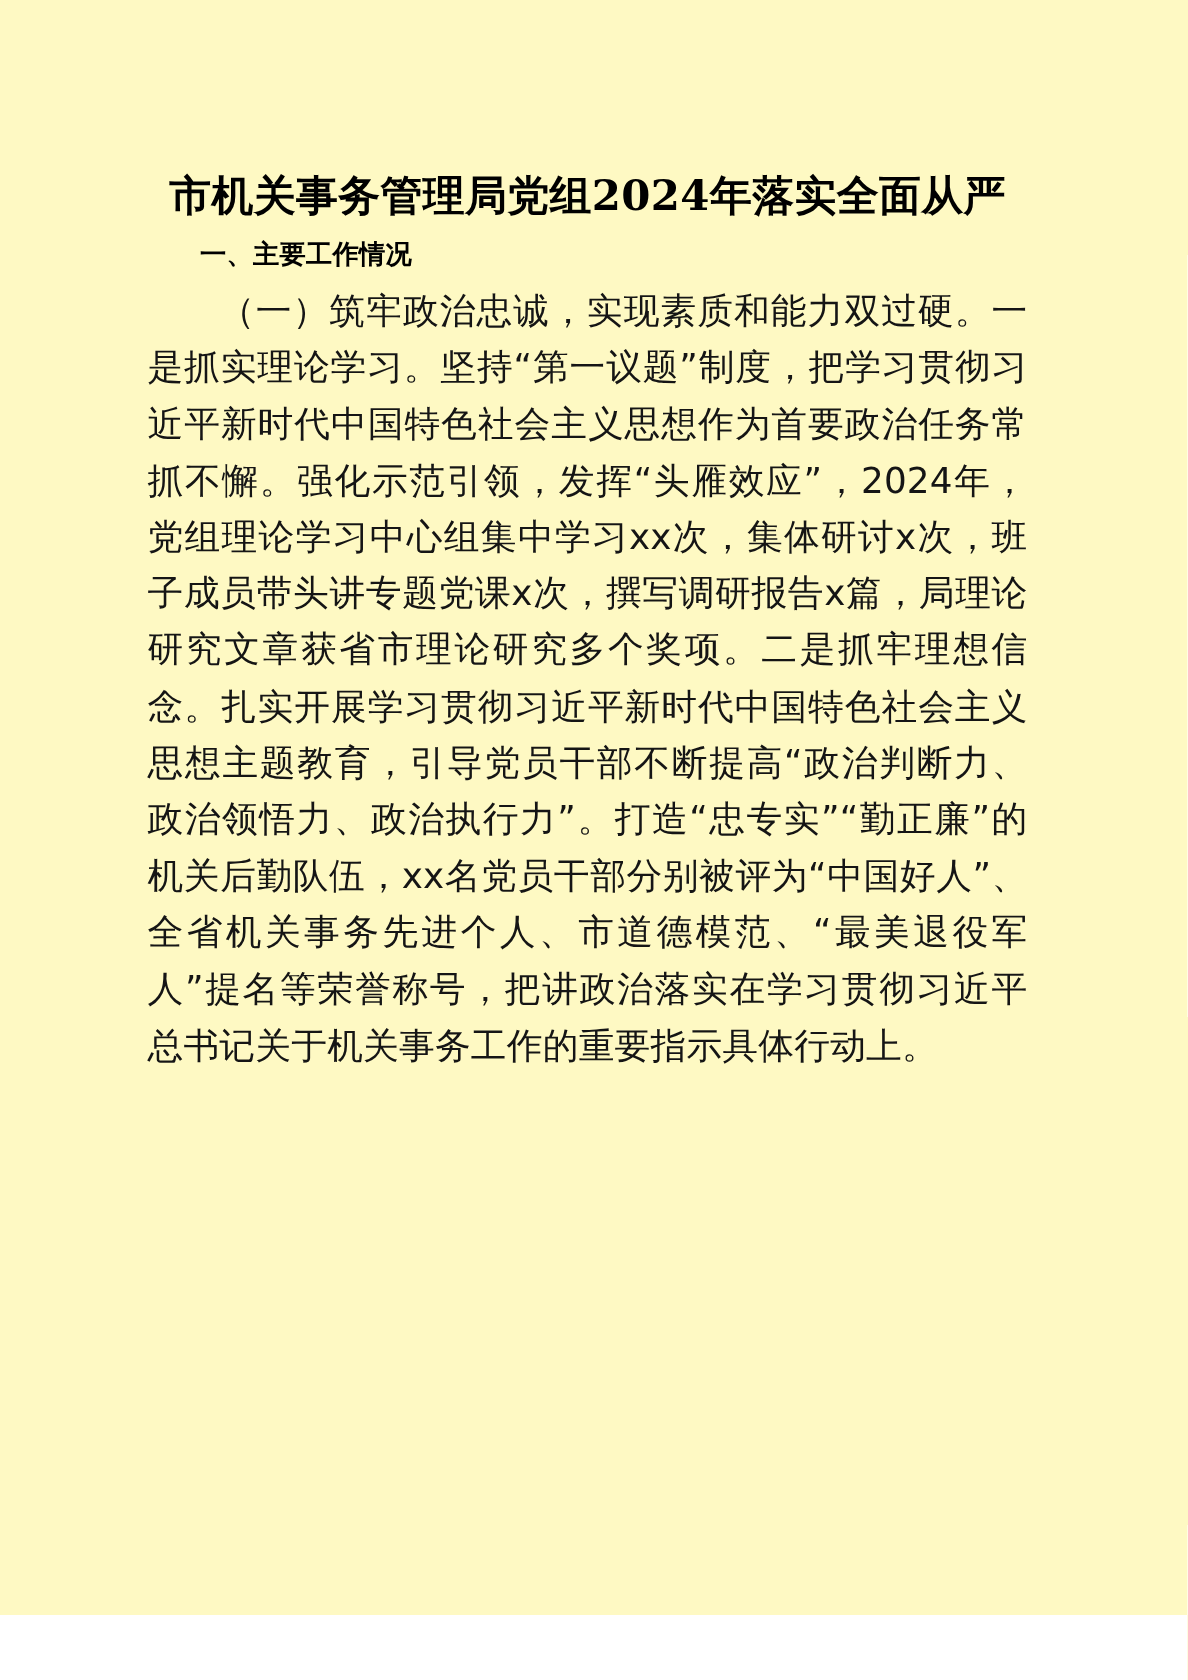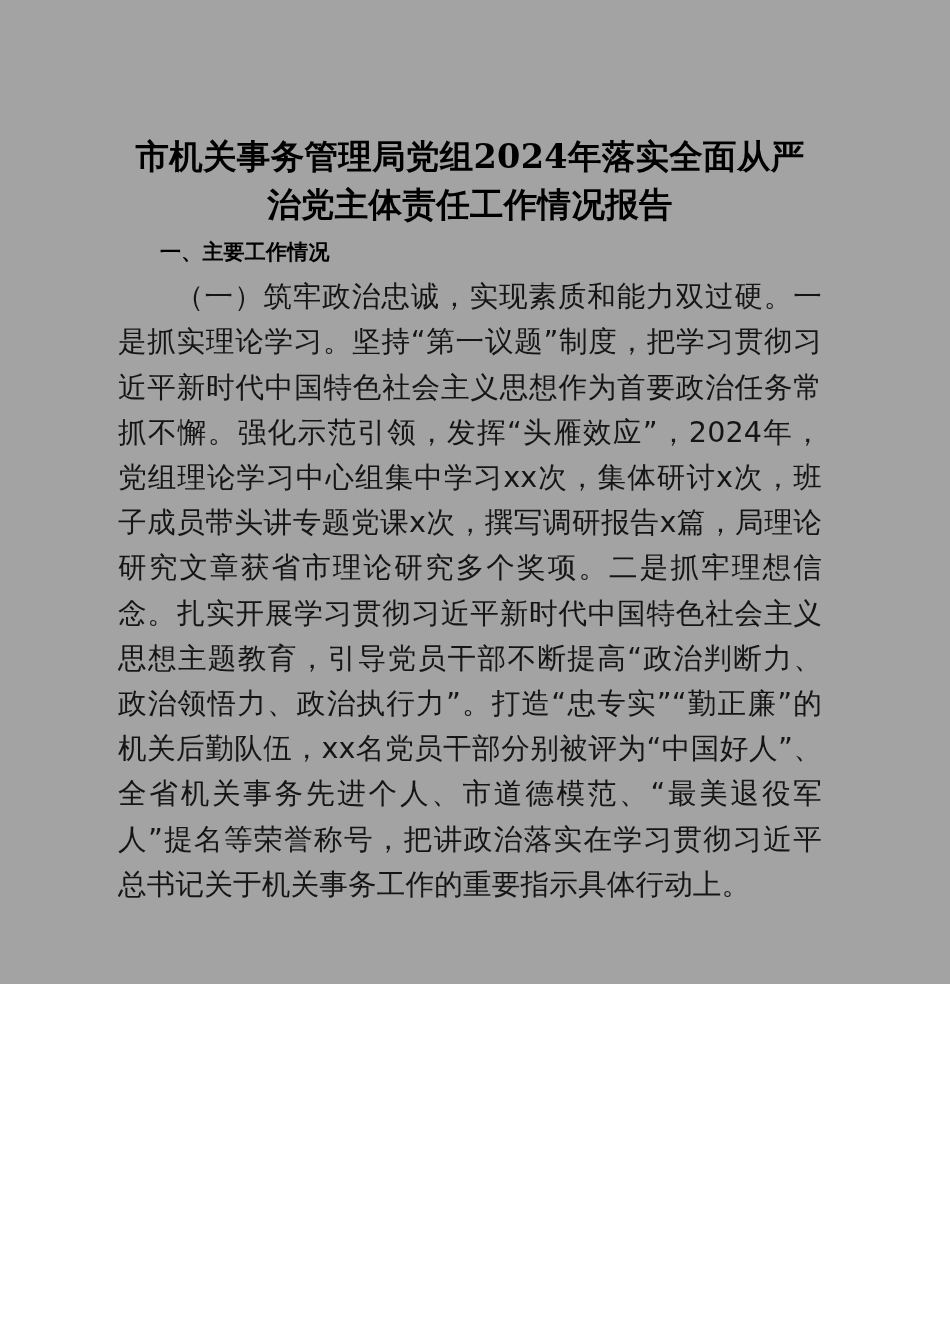--- a/index.html
+++ b/index.html
@@ -4,22 +4,22 @@
 <style>
   html, body {
     margin: 0;
     padding: 0;
     background: #ffffff;
   }
 
   .page {
     position: relative;
     width: 950px;
-    height: 984px;
-    background: #a3a3a3;
+    height: 1292px;
+    background: #fef9c3;
     margin: 0 auto;
     overflow: hidden;
     box-sizing: border-box;
   }
 
   .content {
     position: absolute;
     left: 118px;
     top: 0;
     width: 704px;
@@ -73,21 +73,20 @@
   }
 </style>
 </head>
 <body>
 
 <div class="page">
   <div class="content">
 
     <h1 class="doc-title">
       <span>市机关事务管理局党组2024年落实全面从严</span><br>
-      <span>治党主体责任工作情况报告</span>
     </h1>
 
 
     <h2 class="section-heading">一、主要工作情况</h2>
 
     <p class="para">（一）筑牢政治忠诚，实现素质和能力双过硬。一是抓实理论学习。坚持“第一议题”制度，把学习贯彻习近平新时代中国特色社会主义思想作为首要政治任务常抓不懈。强化示范引领，发挥“头雁效应”，2024年，党组理论学习中心组集中学习xx次，集体研讨x次，班子成员带头讲专题党课x次，撰写调研报告x篇，局理论研究文章获省市理论研究多个奖项。二是抓牢理想信念。扎实开展学习贯彻习近平新时代中国特色社会主义思想主题教育，引导党员干部不断提高“政治判断力、政治领悟力、政治执行力”。打造“忠专实”“勤正廉”的机关后勤队伍，xx名党员干部分别被评为“中国好人”、全省机关事务先进个人、市道德模范、“最美退役军人”提名等荣誉称号，把讲政治落实在学习贯彻习近平总书记关于机关事务工作的重要指示具体行动上。</p>
 
   </div>
 </div>
 

